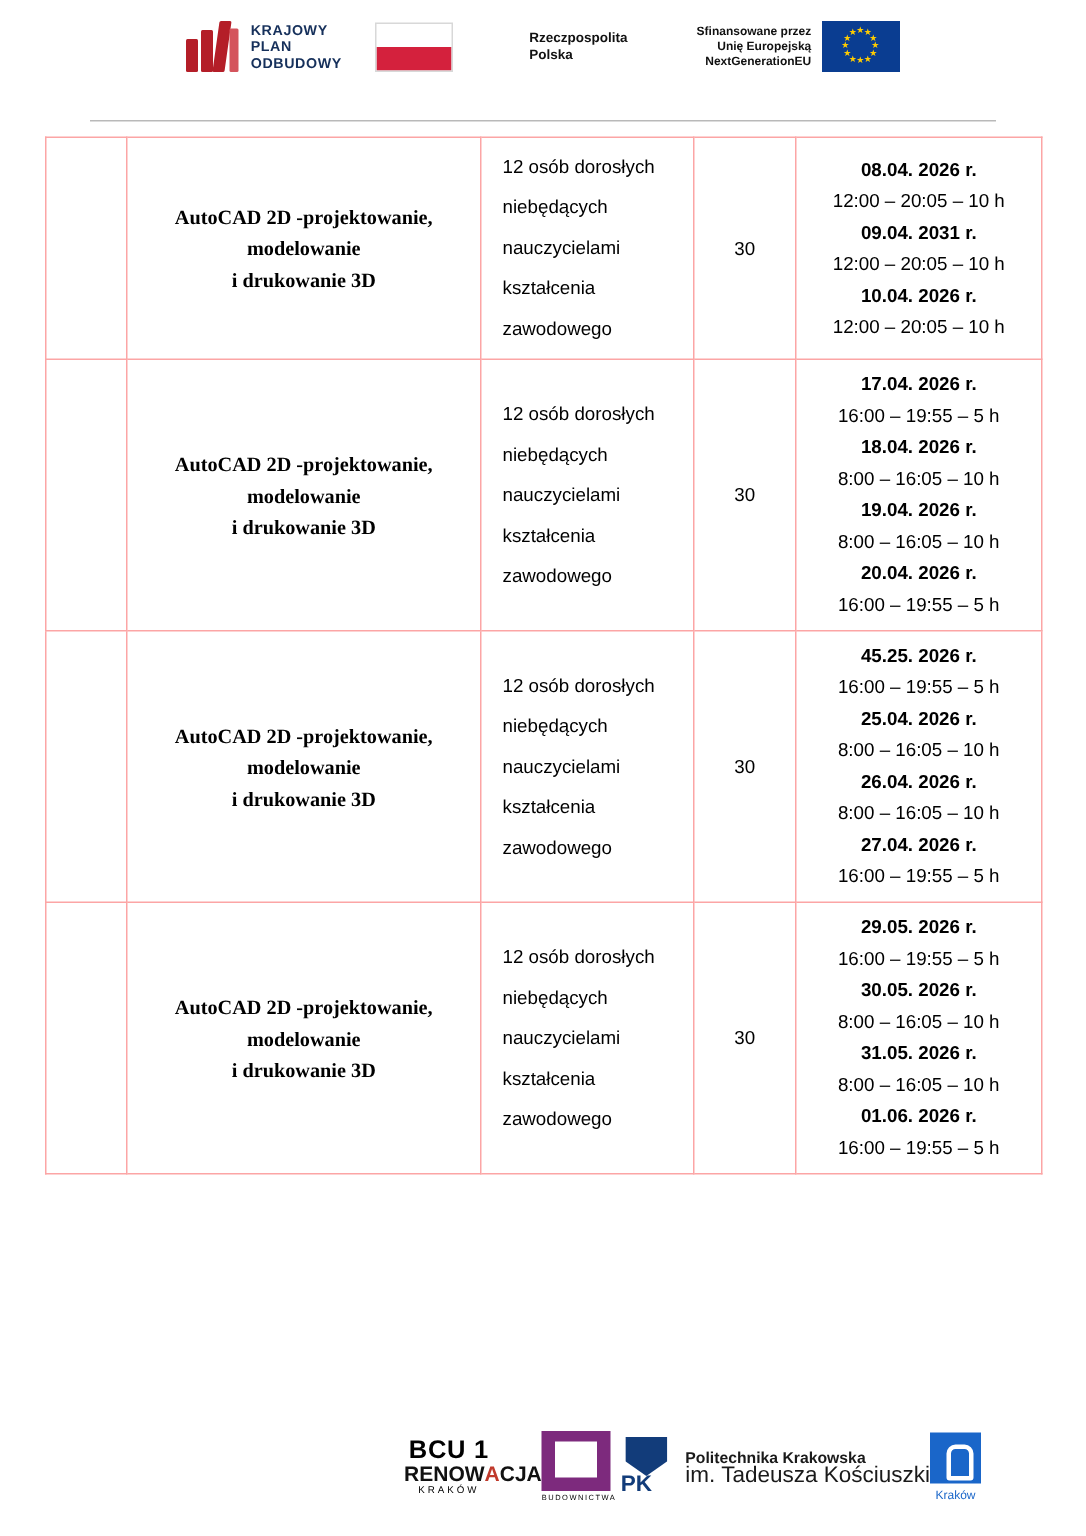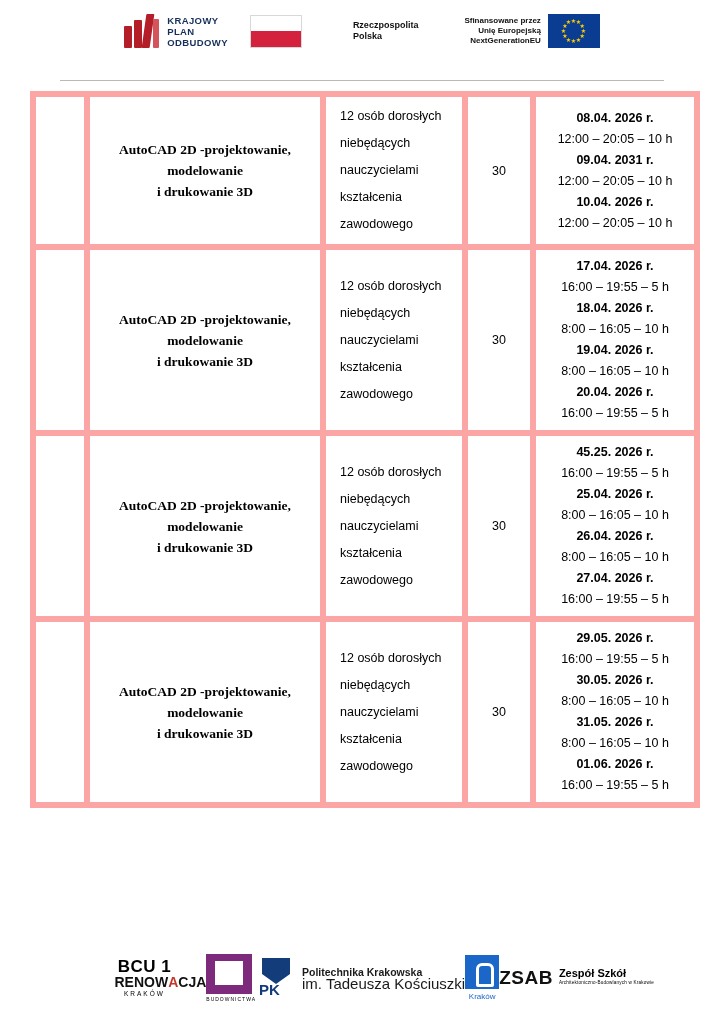--- a/index.html
+++ b/index.html
@@ -117,21 +117,21 @@
   
   .table-wrap {
     padding: 10px 30px 0 30px;
   }
   table.sched {
     width: 664px;
     border-collapse: collapse;
     table-layout: fixed;
   }
   table.sched td {
-    border: 6px solid #fca5a5;
+    border: 1px solid #fca5a5;
     vertical-align: middle;
     padding: 6px 6px;
   }
   td.c-num   { width: 54px; }
   td.c-title { width: 236px; text-align: center; }
   td.c-group { width: 142px; }
   td.c-count { width: 68px; text-align: center; }
   td.c-dates { width: 164px; text-align: center; }
 
   .title-line {
@@ -460,23 +460,14 @@
     </div>
   </div>
 
   <div class="f-item">
     <div class="krakow">
       <div class="box"></div>
       <div class="cap">Kraków</div>
     </div>
   </div>
 
-  <div class="f-item">
-    <div class="zsab-mark">
-      <span>ZSAB</span>
-    </div>
-    <div class="zsab-text">
-      <div class="z1">Zespół Szkół</div>
-      <div class="z2">Architektoniczno-Budowlanych w Krakowie</div>
-    </div>
-  </div>
 
 </div>
 
 </body></html>

